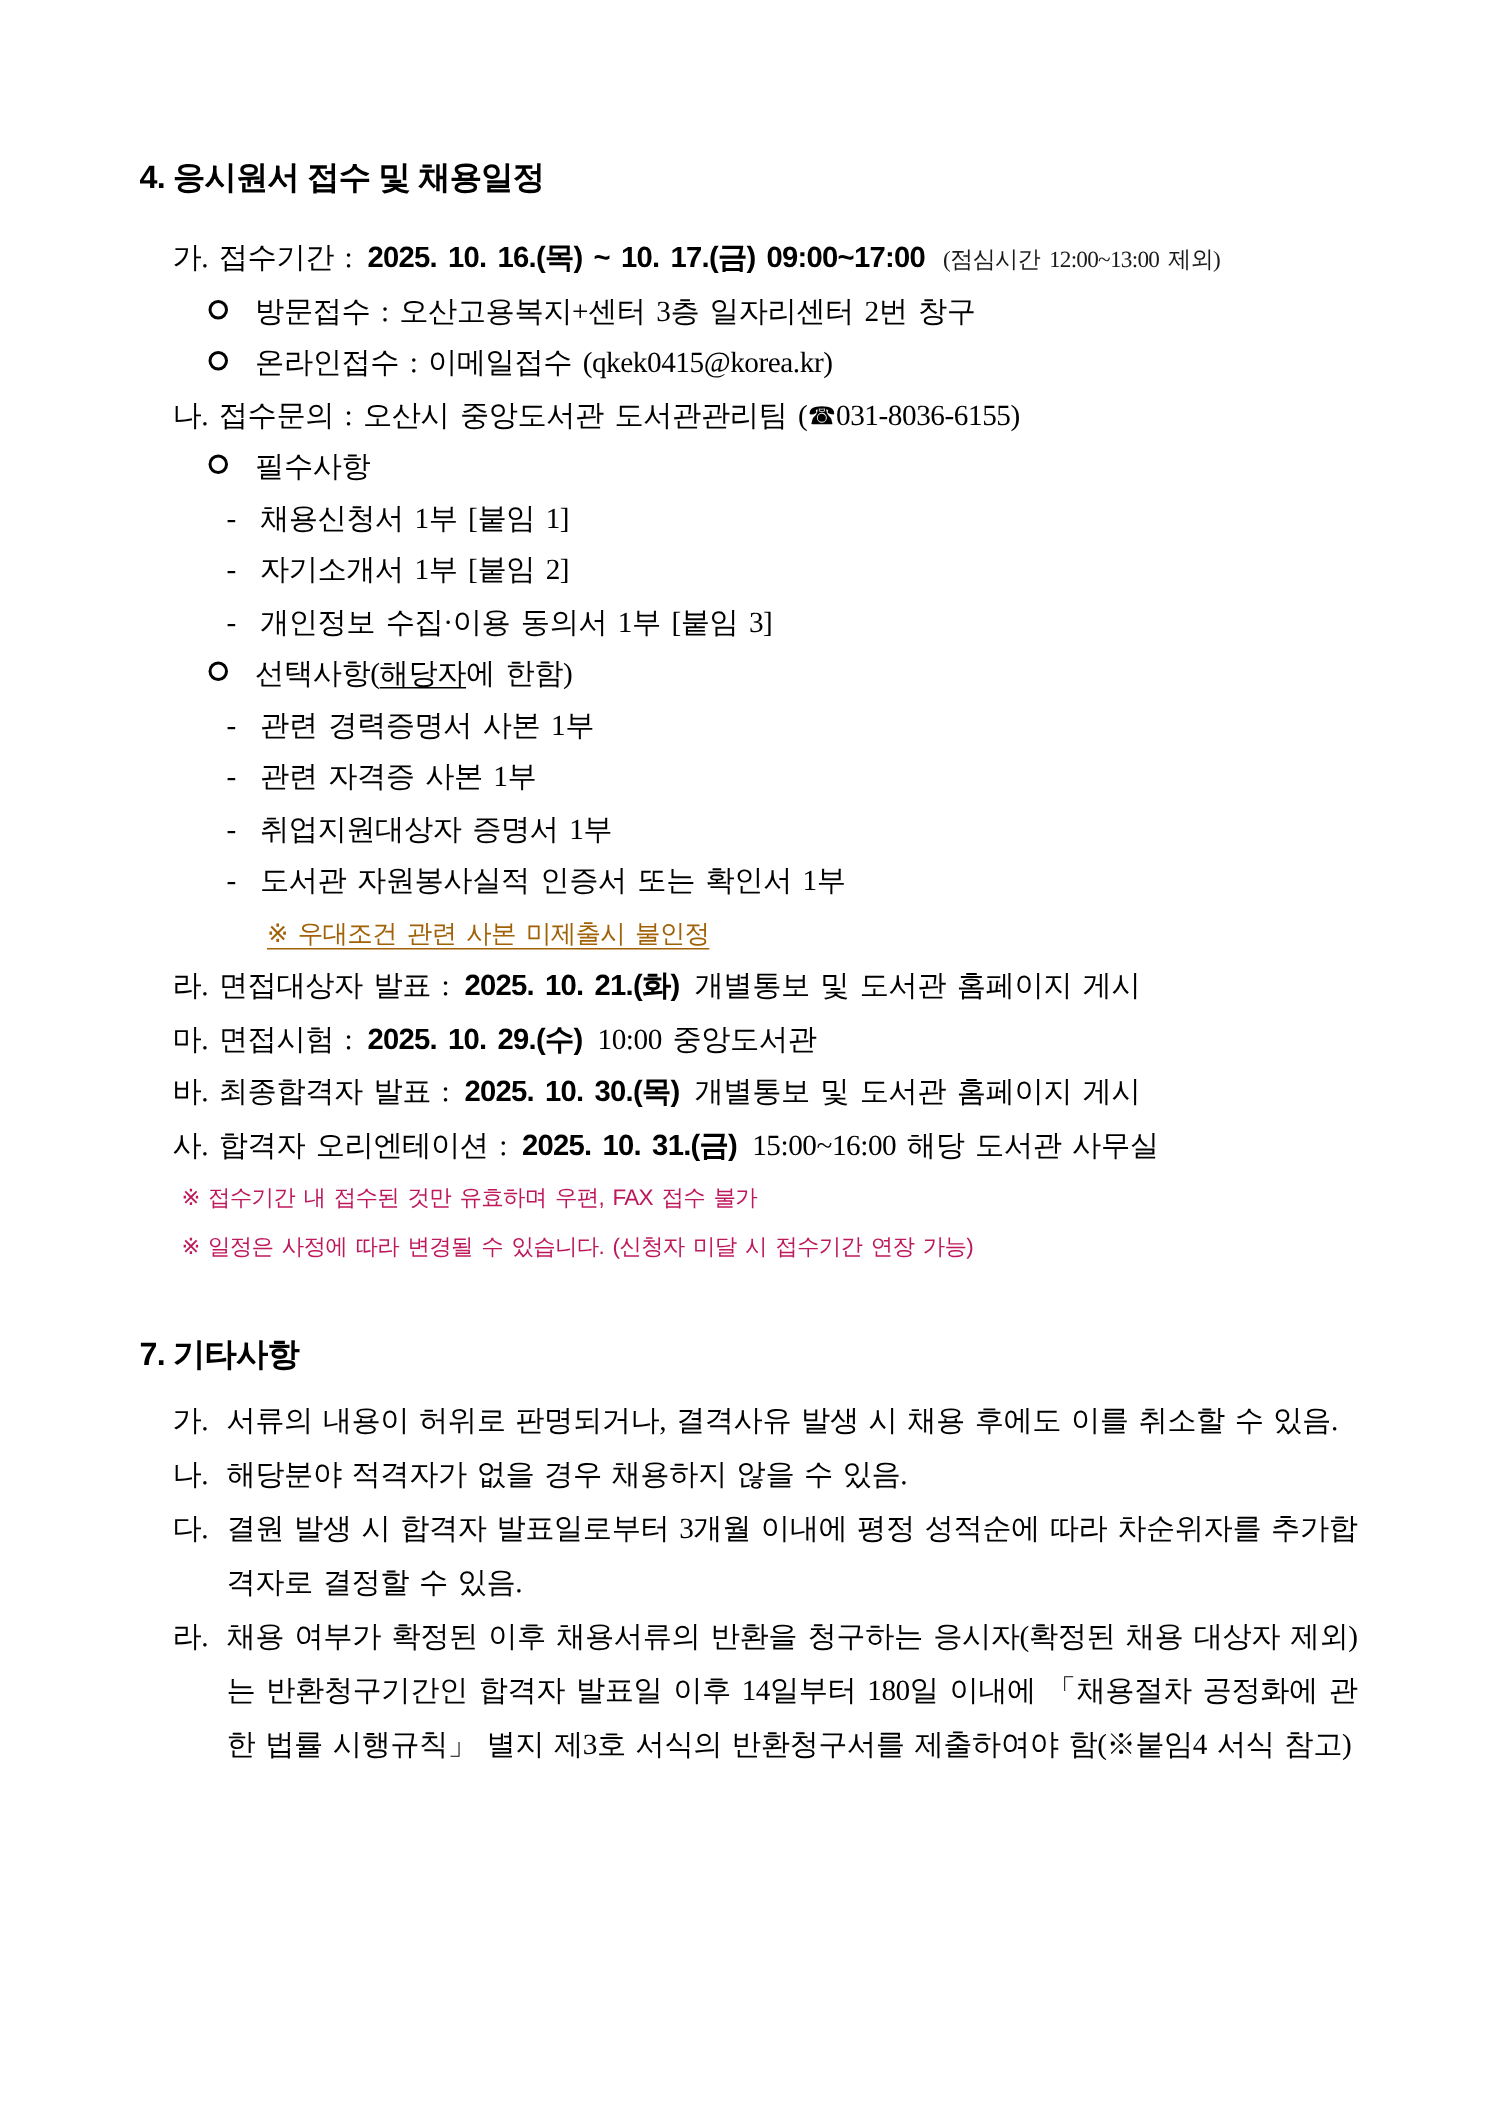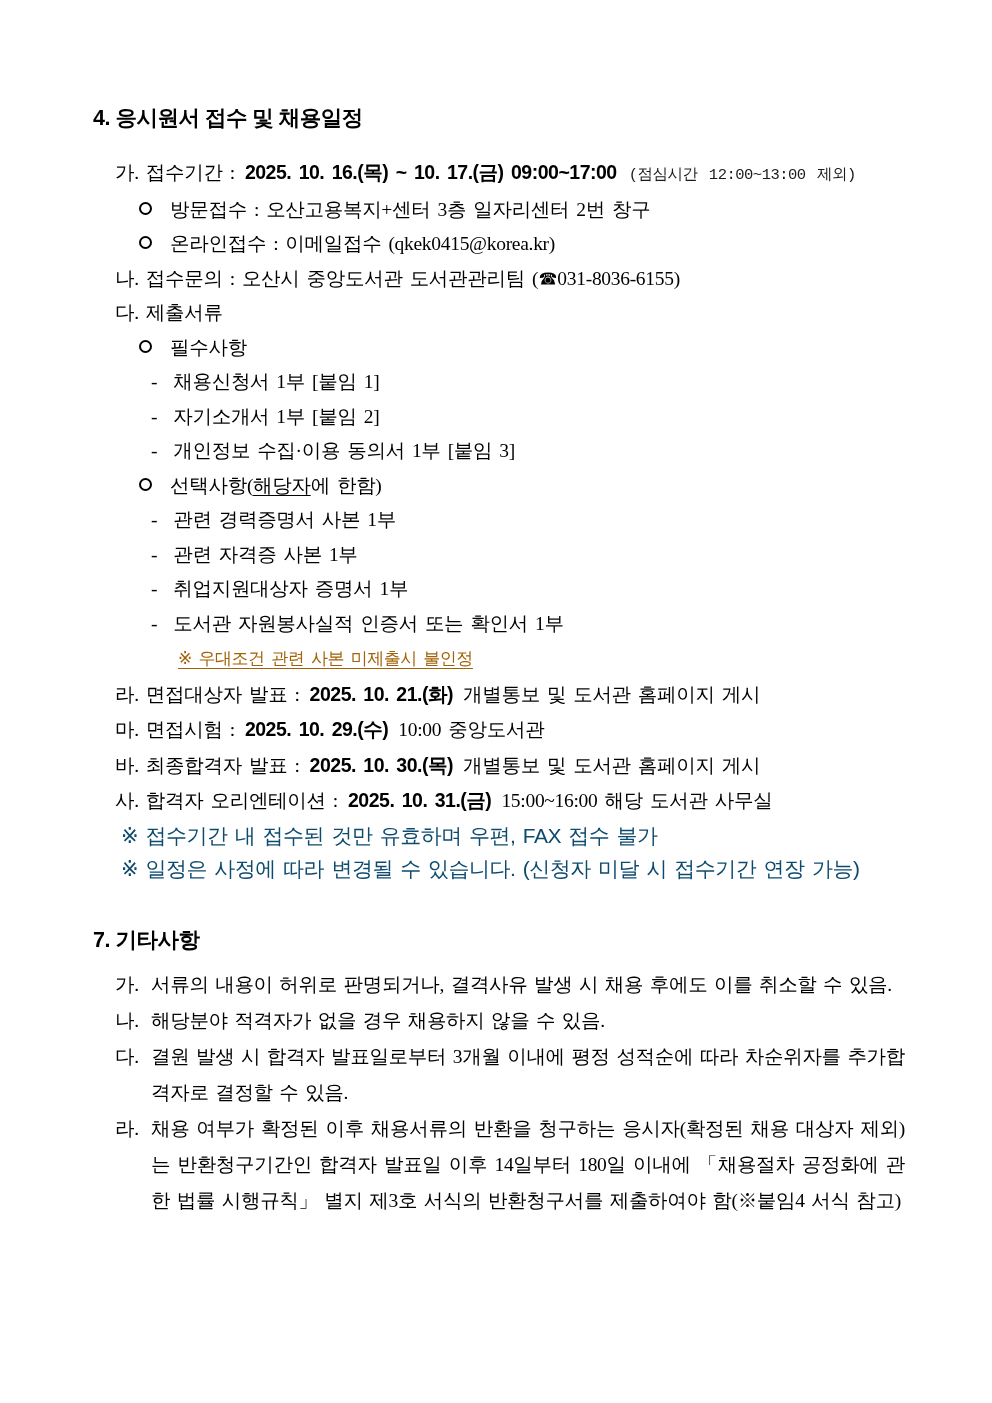--- a/index.html
+++ b/index.html
@@ -43,21 +43,21 @@
   .lv2 { padding-left: 46px; }
   .lv3 { padding-left: 58px; }
   .lv4 { padding-left: 85px; }
   .bold-run {
     font-family: "Liberation Sans", "DejaVu Sans", sans-serif;
     font-weight: 700;
     letter-spacing: -0.5px;
     margin: 0 3px;
   }
   .small-run {
-    font-family: Liberation Mono, monospace;
+    font-family: Liberation Serif, serif;
     font-size: 15.5px;
     letter-spacing: -0.5px;
     margin-left: 2px;
     color: #1a1a1a;
   }
   .circle-bullet {
     display: inline-block;
     box-sizing: border-box;
     width: 13px;
     height: 13px;
@@ -77,25 +77,25 @@
   .blue-note {
     font-family: "Liberation Sans", "DejaVu Sans", sans-serif;
     font-size: 17px;
     color: #a16207;
     text-decoration: underline;
     text-underline-offset: 3.5px;
     letter-spacing: -0.5px;
   }
   .gothic-note {
     font-family: "Liberation Sans", "DejaVu Sans", sans-serif;
-    font-size: 21px;
+    font-size: 15px;
     line-height: 33px;
     letter-spacing: -0.5px;
     word-spacing: 2px;
-    color: #0c4a6e;
+    color: #be185d;
     padding-left: 28px;
     white-space: nowrap;
   }
   .s7-item {
     display: flex;
     padding-left: 22px;
     font-size: 19.5px;
     line-height: 36px;
     letter-spacing: -0.3px;
     word-spacing: 2px;
@@ -129,23 +129,20 @@
 
   <div class="line lv2">
     <span class="circle-bullet"></span>
     <span>온라인접수 : 이메일접수 (qkek0415@korea.kr)</span>
   </div>
 
   <div class="line lv1">
     <span>나. 접수문의 : 오산시 중앙도서관 도서관관리팀 (☎031-8036-6155)</span>
   </div>
 
-  <div class="line lv1">
-    <span>다. 제출서류</span>
-  </div>
 
   <div class="line lv2">
     <span class="circle-bullet"></span>
     <span>필수사항</span>
   </div>
 
   <div class="line lv3">
     <span class="dash-marker">-</span>
     <span>채용신청서 1부 [붙임 1]</span>
   </div>

